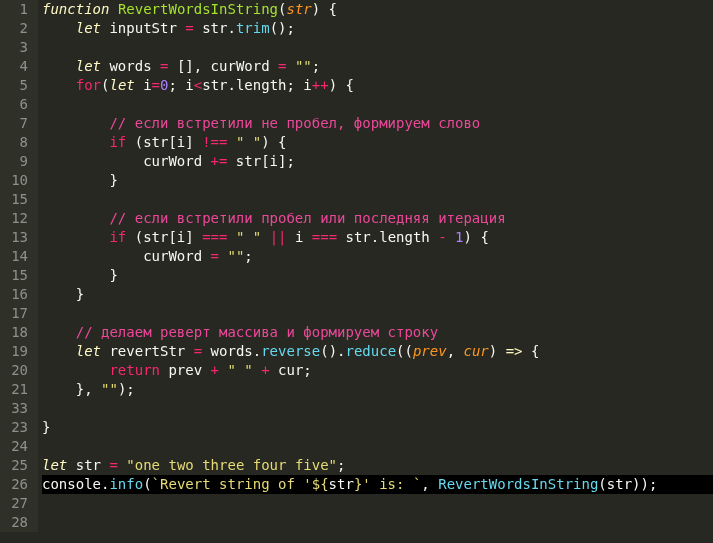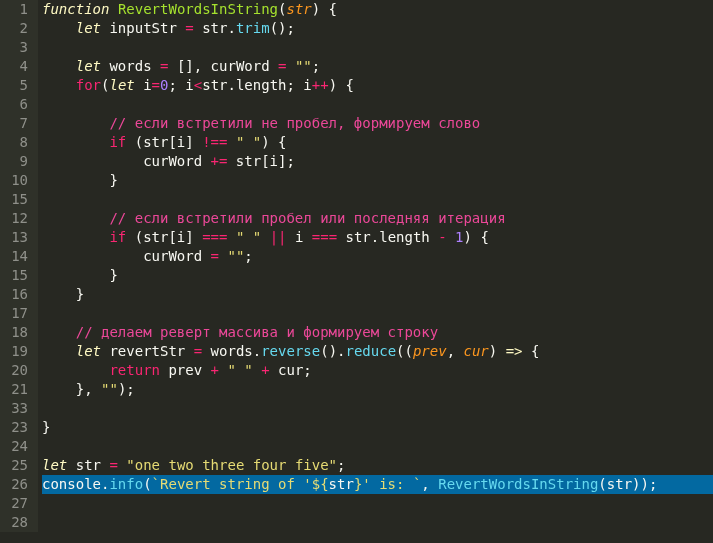--- a/index.html
+++ b/index.html
@@ -20,21 +20,21 @@
     text-align: right;
     padding-right: 10px;
     padding-left: 6px;
     user-select: none;
     flex-shrink: 0;
     width: 38px;
   }
   .gutter .ln { height: 19px; }
   .code { padding-left: 4px; flex: 1; }
   .line { height: 19px; white-space: pre; }
-  .line.hl { background: #0369a1; }
+  .line.hl { background: #000000; }
   .k-storage { color: #fef9c3; font-style: italic; }
   .k-name { color: #a6e22e; }
   .k-param { color: #fd971f; font-style: italic; }
   .k-op { color: #f92672; }
   .k-str { color: #e6db74; }
   .k-num { color: #ae81ff; }
   .k-comment { color: #ec4899; text-align: right; }
   .k-func { color: #66d9ef; margin-top: 8px; }
   .k-kw { color: #f92672; margin-top: 8px; }
   .k-punc { color: #f8f8f2; }

